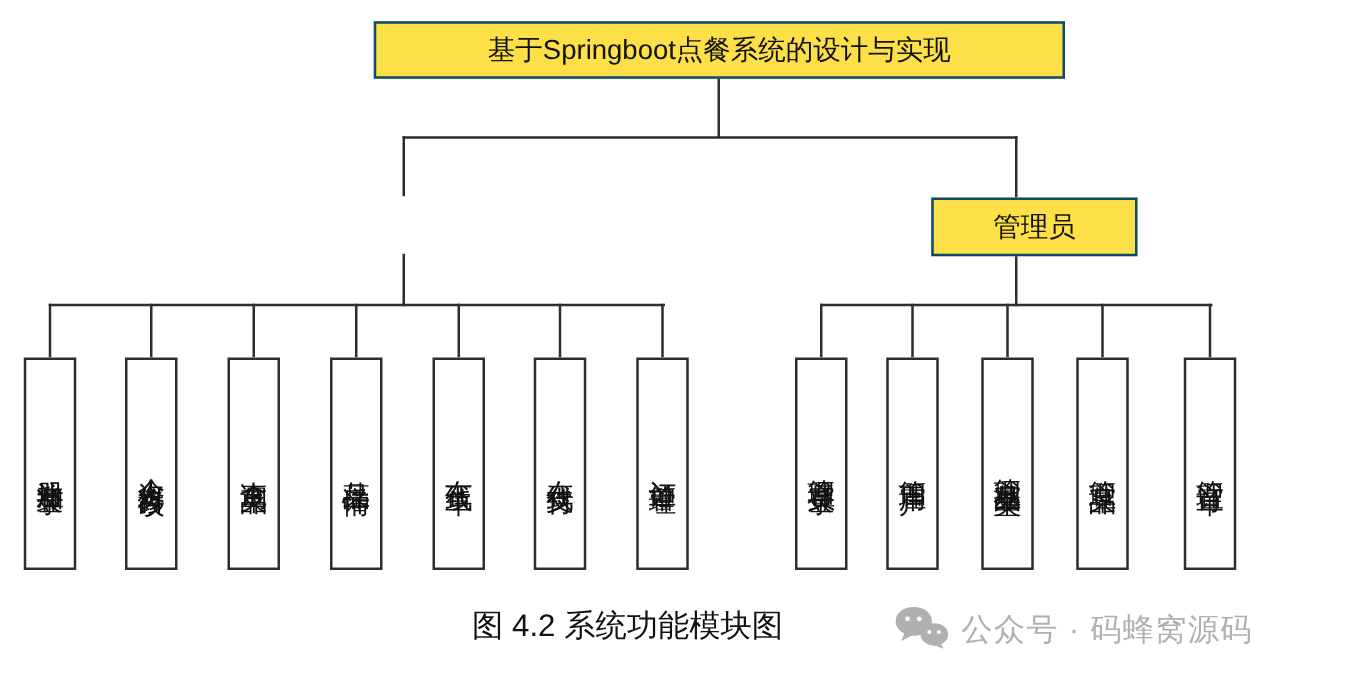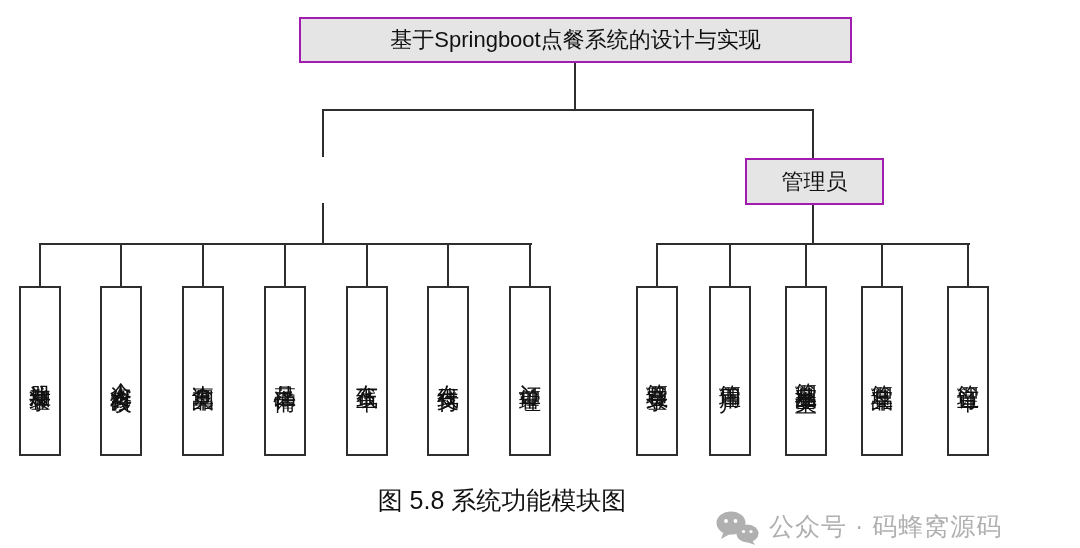--- a/index.html
+++ b/index.html
@@ -2,59 +2,59 @@
 <html><head>
 <meta charset="utf-8">
 <style>
   html,body{margin:0;padding:0;background:#fff;}
   #canvas{
     position:relative;width:1080px;height:548px;background:#ffffff;
     font-family:"Liberation Sans","DejaVu Sans",sans-serif;
     color:#111;overflow:hidden;
   }
   .box{
-    position:absolute;box-sizing:border-box;border:2px solid #a21caf;background:#e5e5e5;
+    position:absolute;box-sizing:border-box;border:2px solid #0c4a6e;background:#fde047;
     display:flex;align-items:center;justify-content:center;
     font-size:22px;color:#111;text-align:center;white-space:nowrap;
   }
   .leaf{
     position:absolute;box-sizing:border-box;border:2px solid #2e2e2e;background:#fff;
     width:42px;height:170px;top:286px;
     display:flex;align-items:center;justify-content:center;
   }
   .vtext{
     writing-mode:vertical-rl;text-orientation:upright;
     font-size:22px;letter-spacing:2px;color:#111;line-height:1;
   }
   .line{position:absolute;background:#2e2e2e;}
   .caption{
     position:absolute;left:252px;top:484px;width:500px;text-align:center;
     font-size:25px;color:#111;white-space:nowrap;
   }
   .watermark{
     position:absolute;left:714px;top:482px;height:38px;
-    display:flex;align-items:flex-start;gap:9px;color:#b0b0b0;margin-top:28px;
+    display:flex;align-items:flex-end;gap:9px;color:#b0b0b0;
   }
   .watermark .wm-text{font-size:25px;letter-spacing:1px;white-space:nowrap;}
 </style>
 </head>
 <body>
 
 <div id="canvas">
 
   <div class="box" style="left:299px;top:17px;width:553px;height:46px;">
     <span>基于Springboot点餐系统的设计与实现</span>
   </div>
 
   <div class="line" style="left:574px;top:63px;width:2px;height:47px;"></div>
   <div class="line" style="left:322px;top:109px;width:492px;height:2px;"></div>
   <div class="line" style="left:322px;top:109px;width:2px;height:48px;"></div>
   <div class="line" style="left:812px;top:109px;width:2px;height:49px;"></div>
 
-  <div class="box" style="left:745px;top:158px;width:139px;height:47px;">
+  <div class="box" style="left:745px;top:158px;width:165px;height:47px;">
     <span>管理员</span>
   </div>
 
   <div class="line" style="left:322px;top:203px;width:2px;height:42px;"></div>
   <div class="line" style="left:39px;top:243px;width:493px;height:2px;"></div>
   <div class="line" style="left:39px;top:243px;width:2px;height:43px;"></div>
   <div class="line" style="left:120px;top:243px;width:2px;height:43px;"></div>
   <div class="line" style="left:202px;top:243px;width:2px;height:43px;"></div>
   <div class="line" style="left:284px;top:243px;width:2px;height:43px;"></div>
   <div class="line" style="left:366px;top:243px;width:2px;height:43px;"></div>
@@ -100,21 +100,21 @@
   <div class="leaf" style="left:785px;">
     <span class="vtext">管理菜品类型</span>
   </div>
   <div class="leaf" style="left:861px;">
     <span class="vtext">管理菜品</span>
   </div>
   <div class="leaf" style="left:947px;">
     <span class="vtext">管理订单</span>
   </div>
 
-  <div class="caption">图 5.8 系统功能模块图</div>
+  <div class="caption">图 4.2 系统功能模块图</div>
 
   <div class="watermark">
     <svg width="46" height="36" viewBox="0 0 46 36" aria-hidden="true">
       <g fill="#b0b0b0">
         <ellipse cx="17" cy="13" rx="14.5" ry="11.5"></ellipse>
         <path d="M10 21 L7 29 L16 24 Z"></path>
         <ellipse cx="33.5" cy="23.5" rx="11" ry="9"></ellipse>
         <path d="M38 30 L41 35 L33 32 Z"></path>
       </g>
       <g fill="#ffffff">

